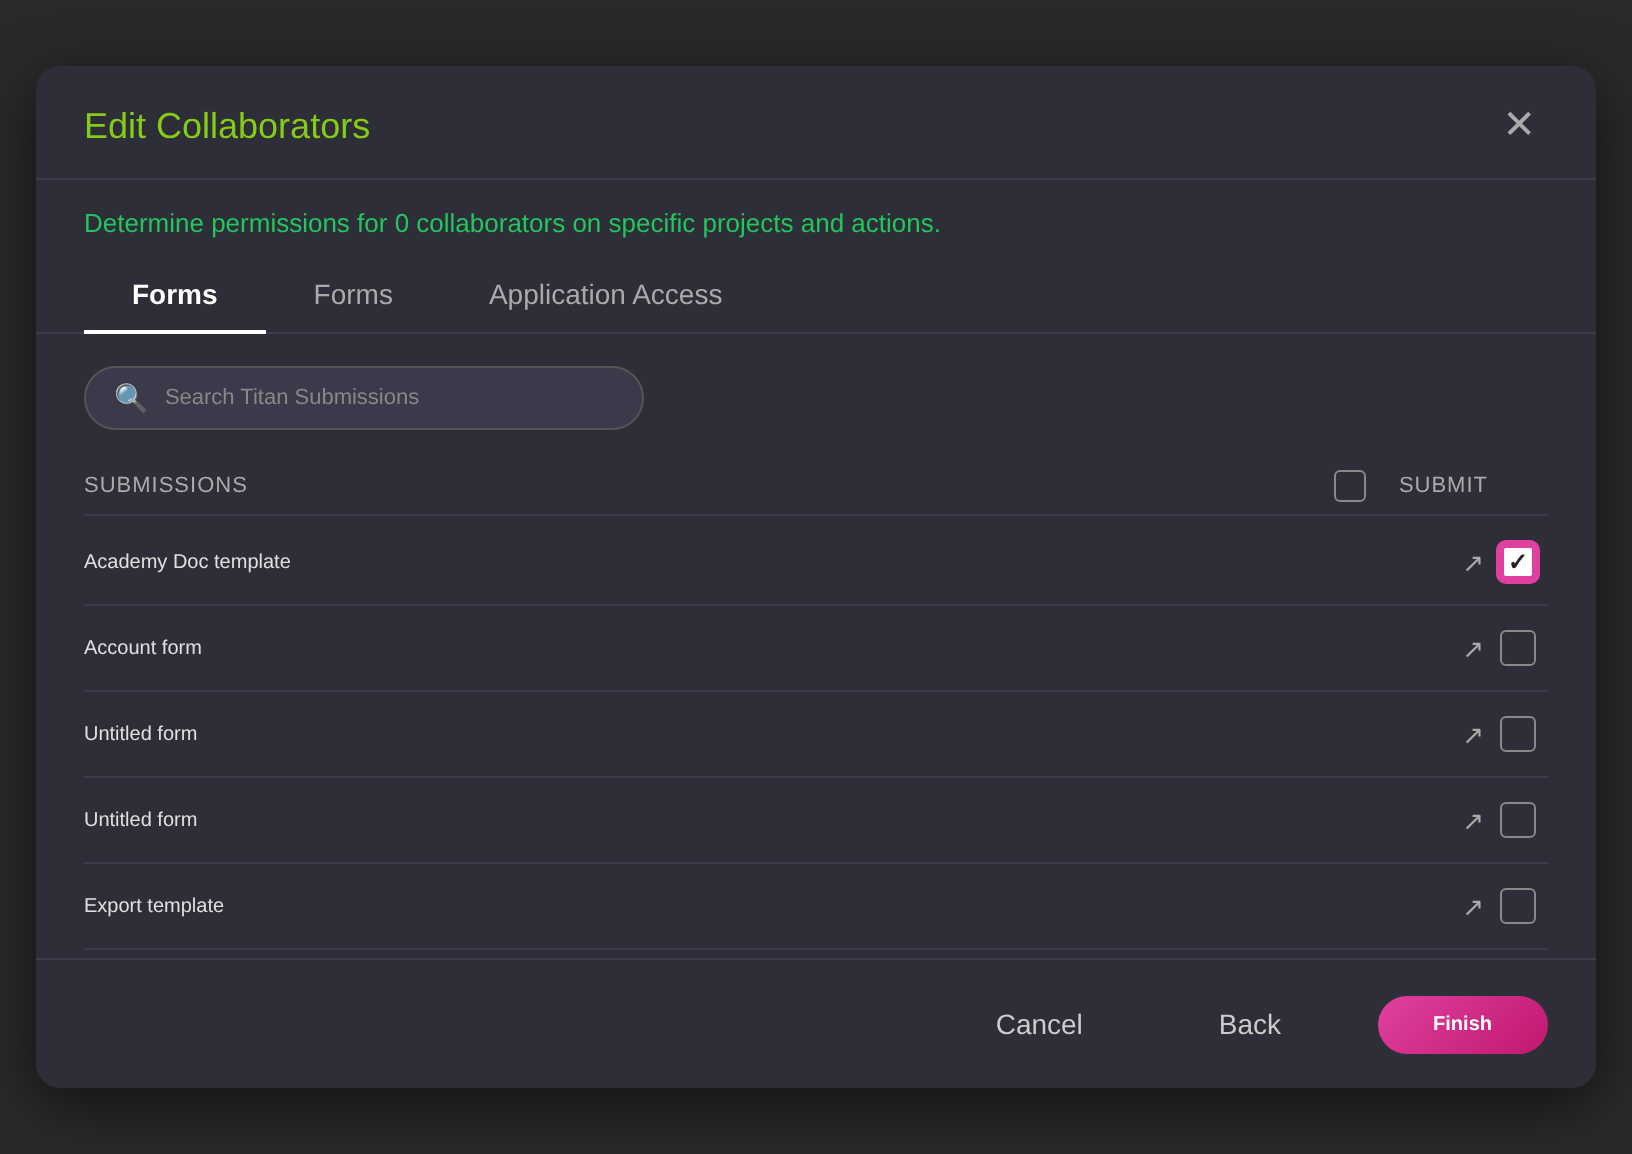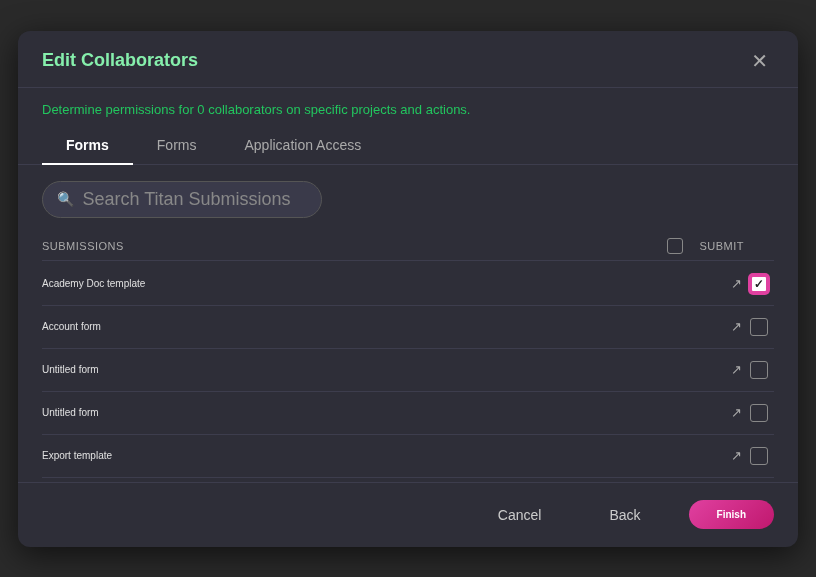--- a/index.html
+++ b/index.html
@@ -31,22 +31,22 @@
     }
     .modal-header {
       display: flex;
       align-items: center;
       justify-content: space-between;
       padding: 18px 24px 14px 24px;
       border-bottom: 1px solid #3d3d4d;
     }
     .modal-title {
       font-size: 18px;
-      font-weight: 700;
-      color: #86efac;
+      font-weight: 400;
+      color: #84cc16;
     }
     .close-btn {
       background: none;
       border: none;
       color: #aaa;
       font-size: 20px;
       cursor: pointer;
       line-height: 1;
       padding: 2px 6px;
       border-radius: 4px;
@@ -90,21 +90,21 @@
     .search-icon {
       color: #aaa;
       margin-right: 8px;
       font-size: 14px;
     }
     .search-input {
       background: none;
       border: none;
       outline: none;
       color: #f9a8d4;
-      font-size: 18px;
+      font-size: 11px;
       width: 100%;
     }
     .search-input::placeholder { color: #888; }
     .table-area {
       width: 100%;
     }
     .table-header-row {
       display: flex;
       align-items: center;
       padding: 6px 0;

